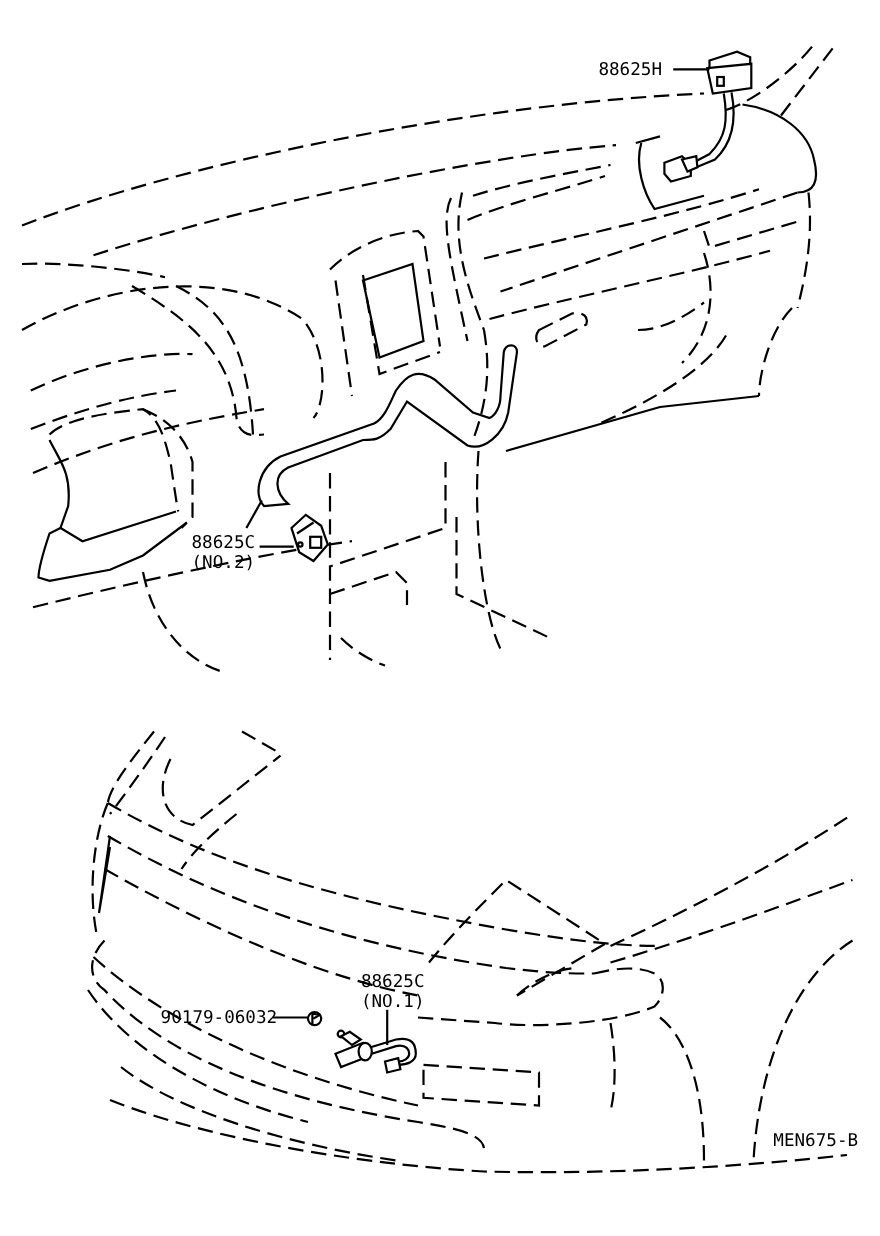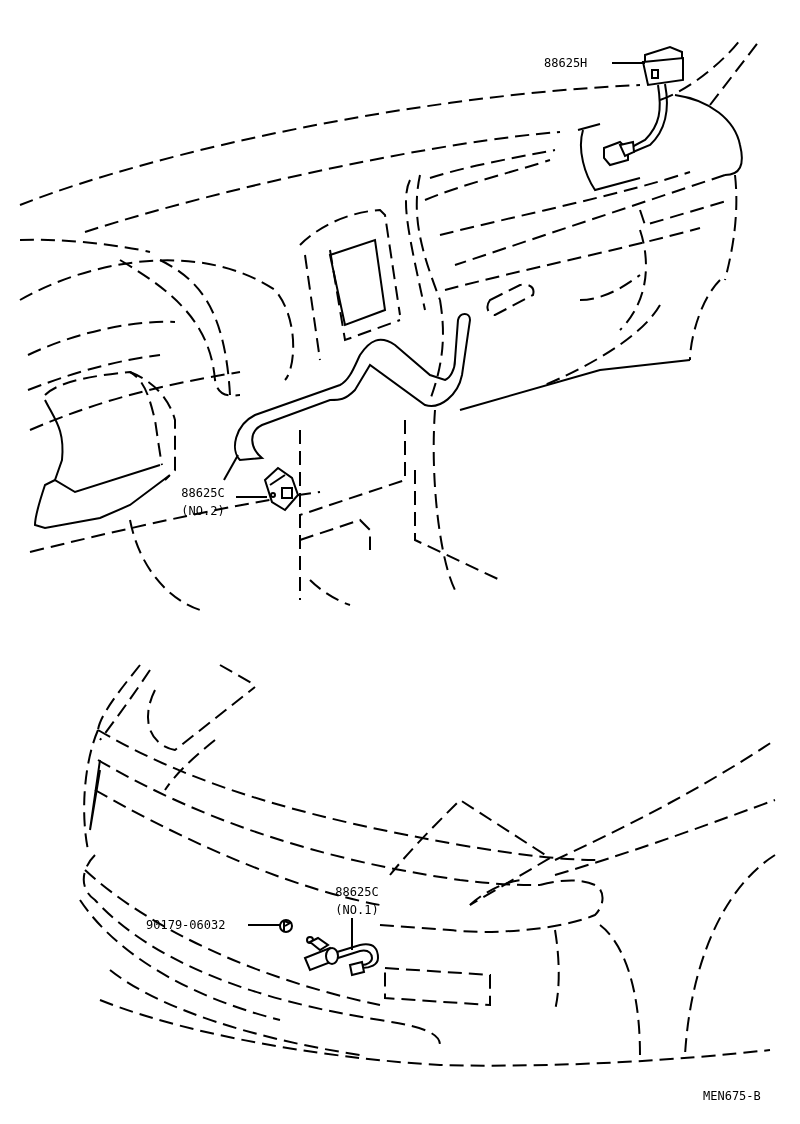--- a/index.html
+++ b/index.html
@@ -5,21 +5,21 @@
     html, body { margin: 0; padding: 0; background: #ffffff; }
     body { width: 800px; height: 1124px; position: relative; overflow: hidden; }
     #canvas { position: absolute; left: 0; top: 0; width: 800px; height: 1124px; }
     .d { fill: none; stroke: #000; stroke-width: 2; stroke-dasharray: 14 7; stroke-linecap: butt; }
     .s { fill: none; stroke: #000; stroke-width: 2; }
     .part { fill: #fff; stroke: #000; stroke-width: 2; }
     .leader { stroke: #000; stroke-width: 2; }
     .lbl {
       position: absolute;
       font-family: "DejaVu Sans Mono", "Liberation Mono", monospace;
-      font-size: 12px;
+      font-size: 16px;
       line-height: 18px;
       color: #000;
       white-space: nowrap;
       letter-spacing: 0px;
     }
     .lbl.center { text-align: center; }
   </style>
 </head>
 <body>
 
@@ -158,13 +158,13 @@
   <div>(NO.2)</div>
 </div>
 
 <div class="lbl center" style="left:322px; top:883px; width:70px;">
   <div>88625C</div>
   <div>(NO.1)</div>
 </div>
 
 <div class="lbl" style="left:146px; top:916px;">90179-06032</div>
 
-<div class="lbl" style="left:703px; top:1087px;">MEN675-B</div>
+<div class="lbl" style="left:703px; top:1028px;">MEN675-B</div>
 
 </body></html>

